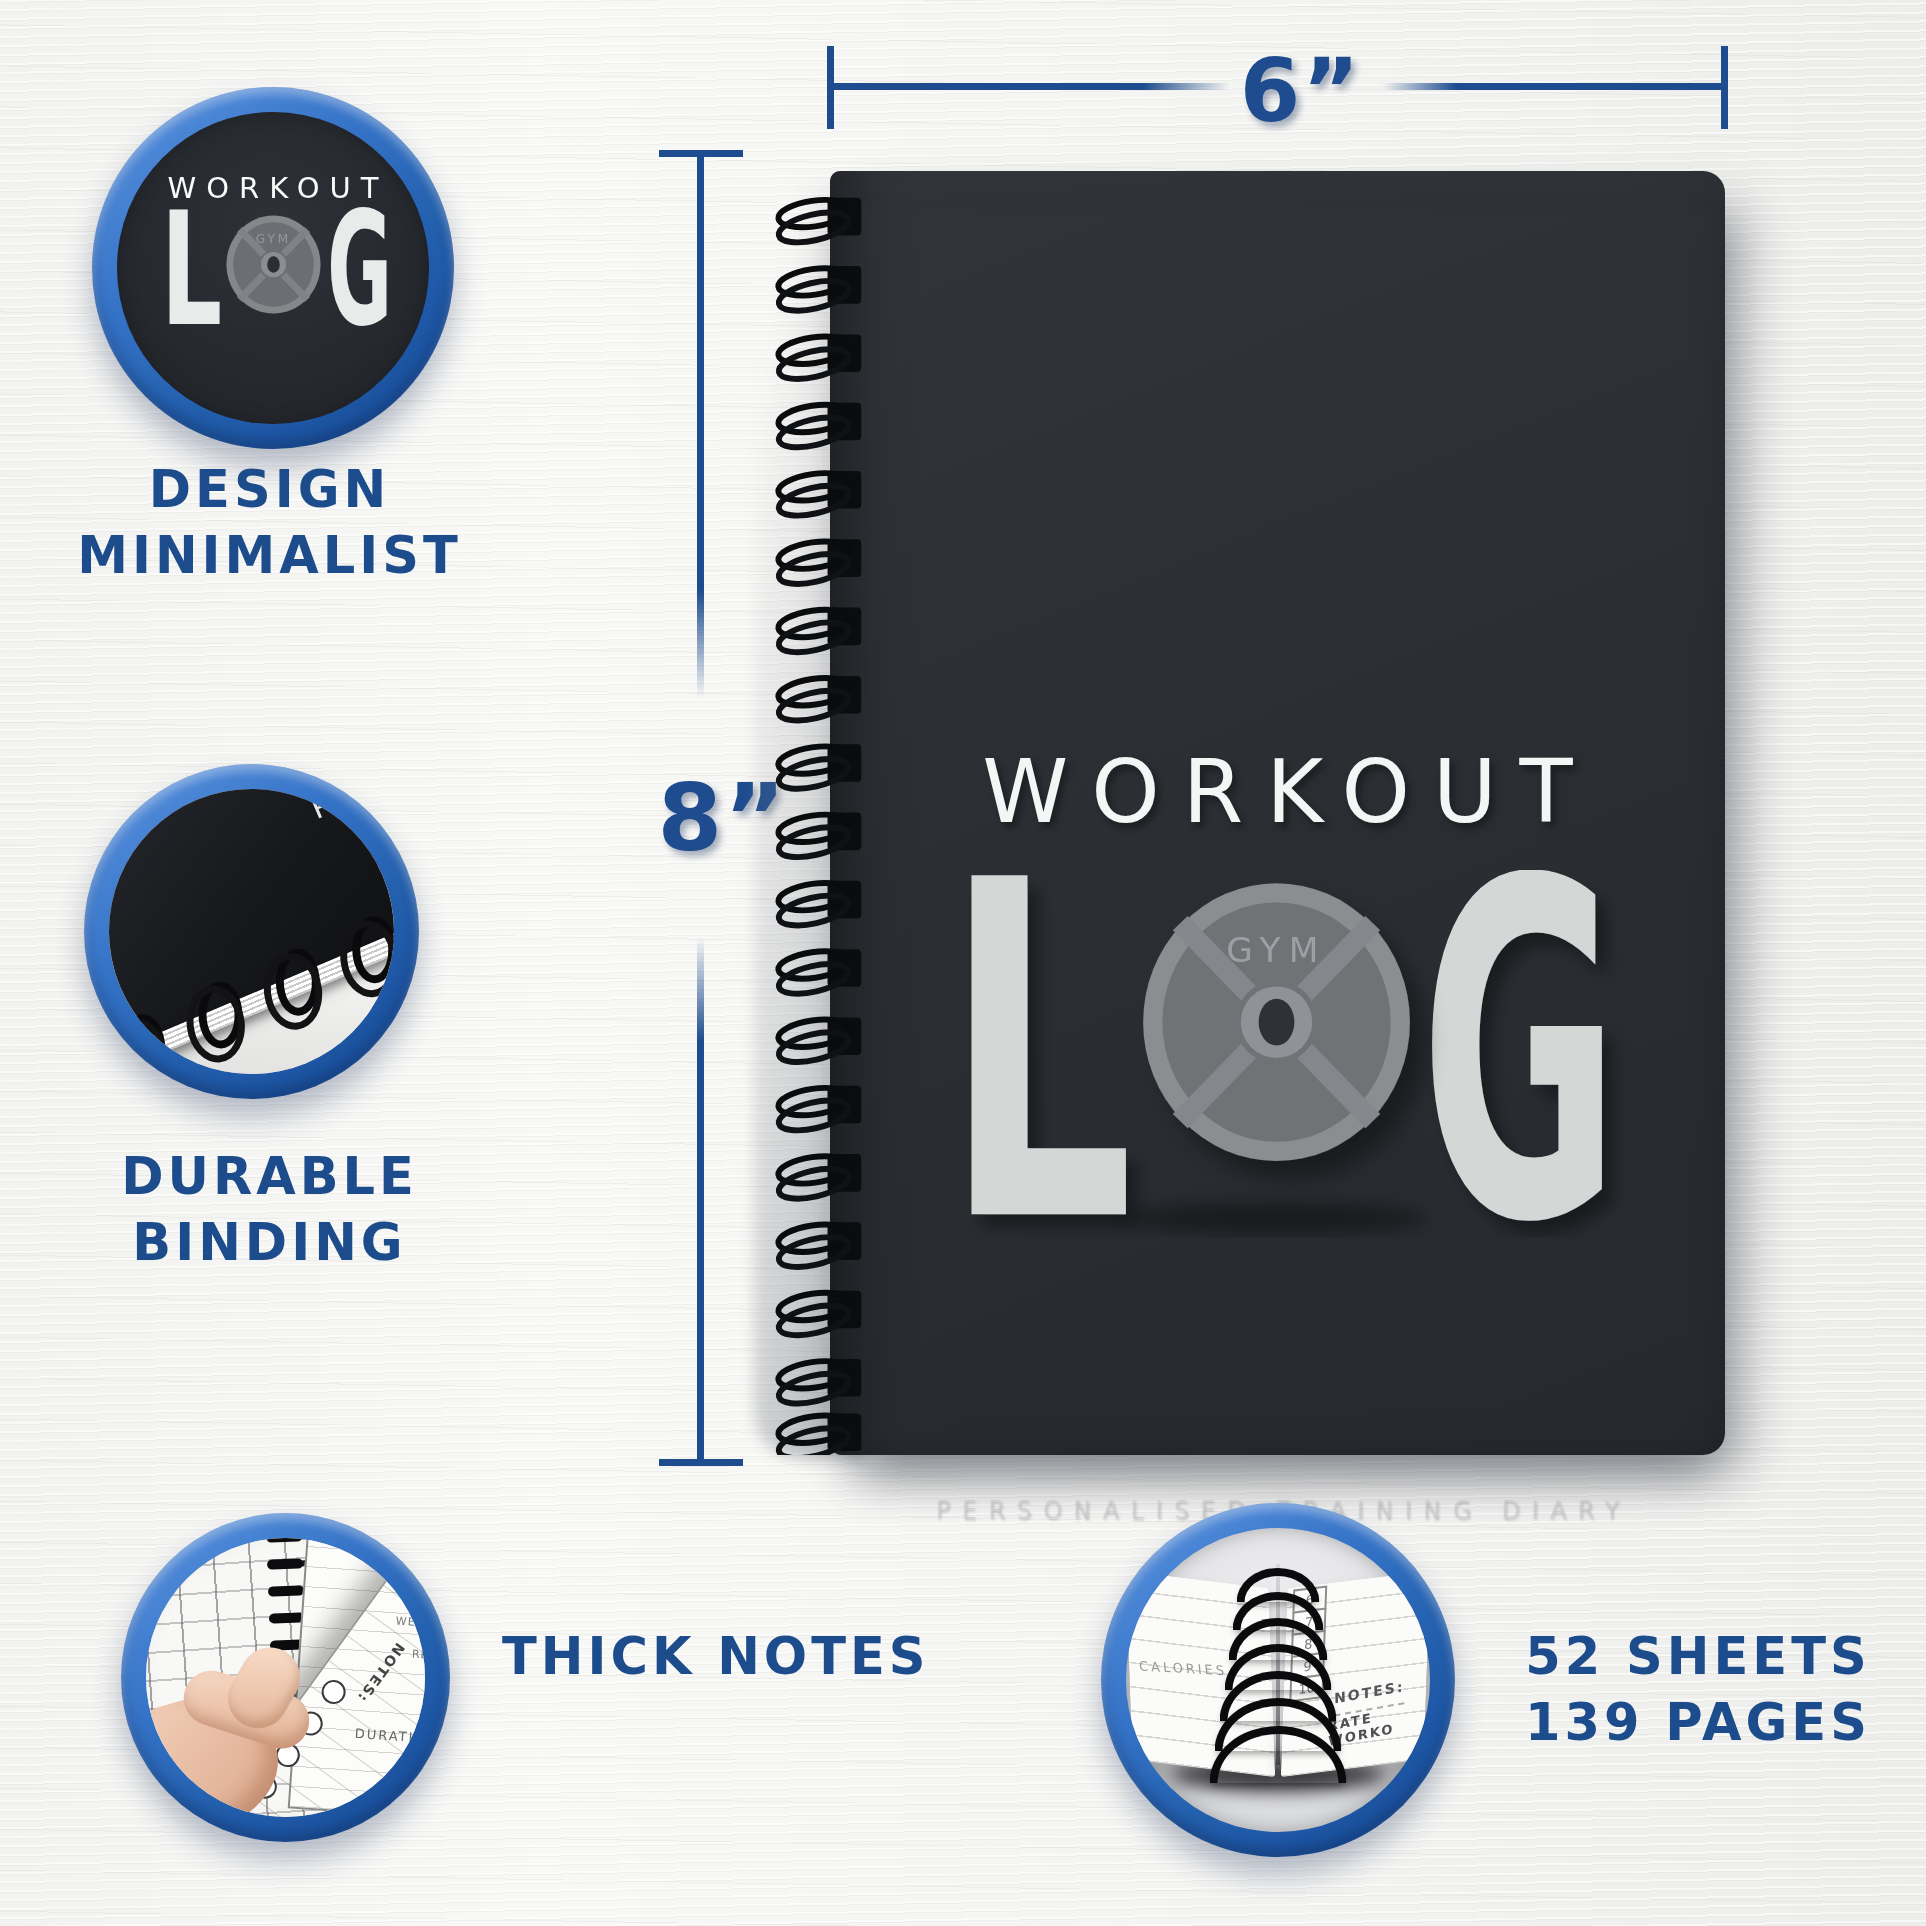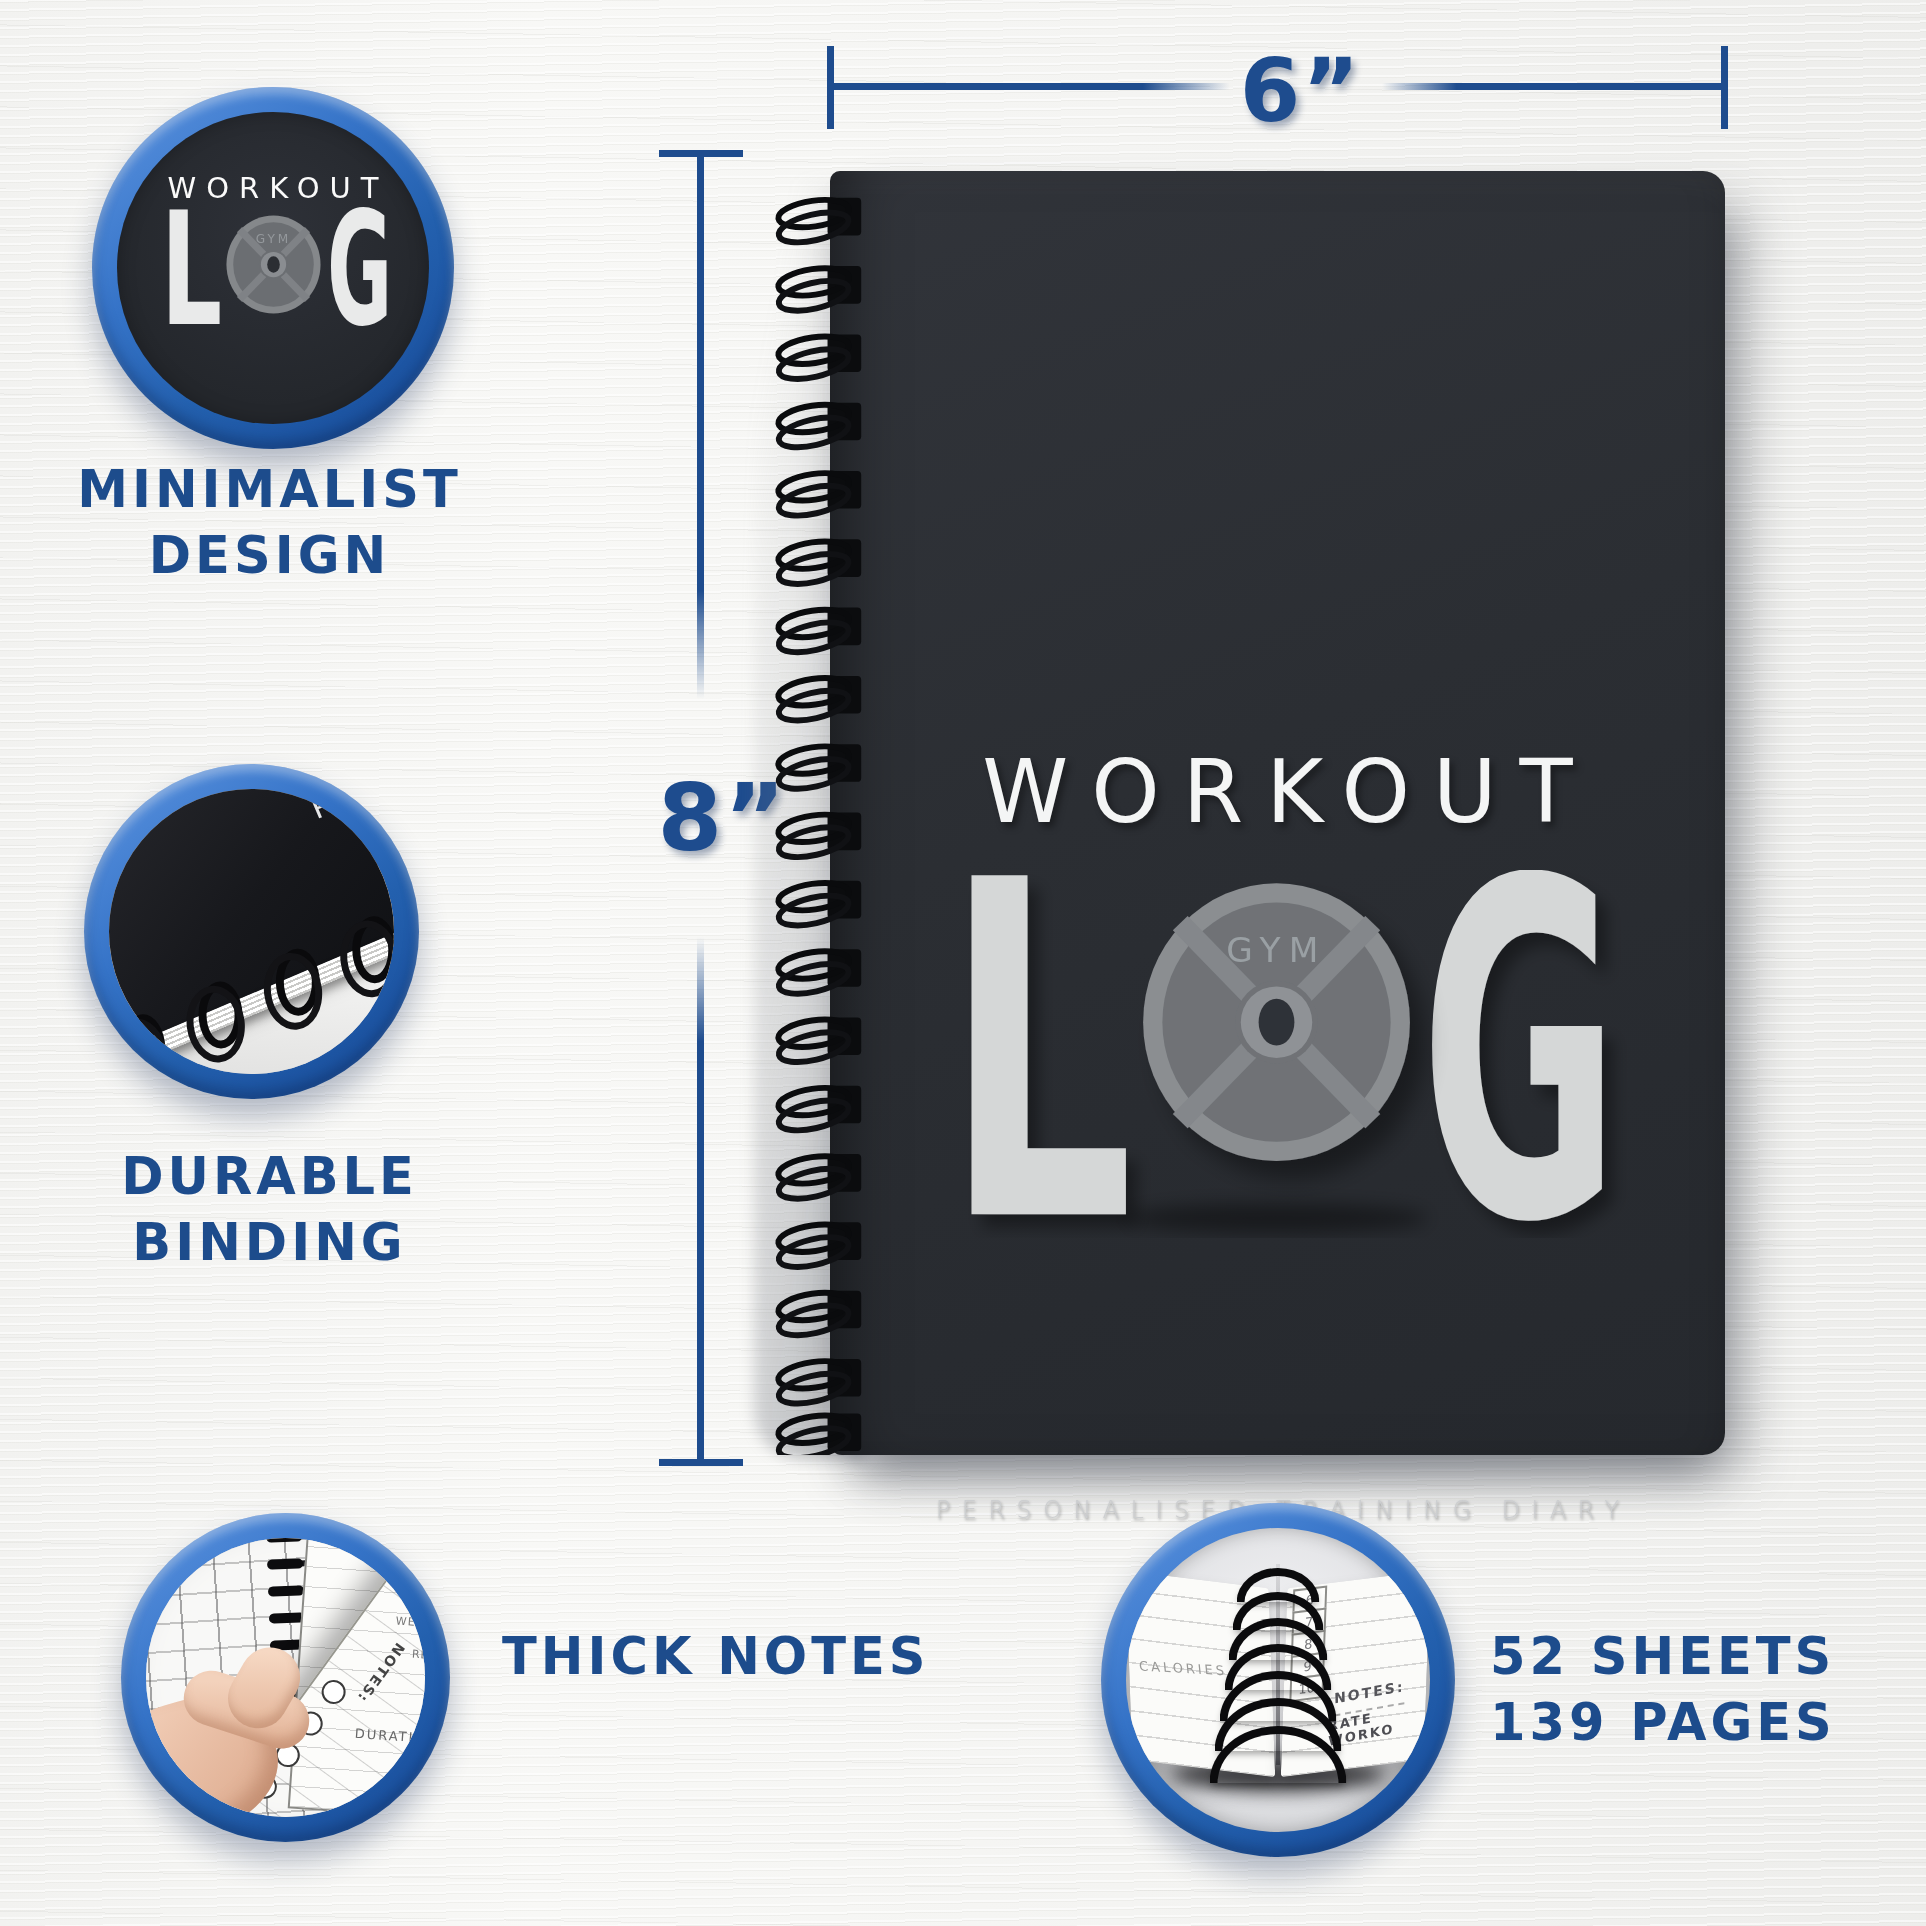--- a/index.html
+++ b/index.html
@@ -127,21 +127,21 @@
     background:linear-gradient(180deg,rgba(60,60,66,.1),rgba(40,40,46,.6));}
   .b4-arch{position:absolute;left:50%;border:8px solid #0b0b0d;border-bottom:none;
     border-radius:52% 52% 0 0 / 104% 104% 0 0;transform:translateX(-50%);
     box-shadow:0 5px 7px -2px rgba(0,0,0,.35);}
   
   .caption{position:absolute;color:#1d4c8c;font-weight:900;font-size:51px;line-height:66px;letter-spacing:4px;}
   .caption.centered{text-align:center;}
   #cap-minimalist{left:0;top:457px;width:539px;}
   #cap-binding{left:0;top:1144px;width:539px;}
   #cap-paper{left:502px;top:1624px;width:614px;}
-  #cap-sheets{left:1490px;top:1624px;width:416px;}
+  #cap-sheets{left:1490px;top:1624px;width:416px;text-align:center;}
 </style>
 </head>
 <body>
 
 <div id="stage">
 
   <div>
     <div class="dimseg" id="dimw-cap-l"></div>
     <div class="dimseg" id="dimw-seg-l"></div>
     <div class="dim-label" id="dim-w-label">6”</div>
@@ -237,22 +237,22 @@
             <circle cx="100" cy="102" r="30" fill="#6b6e72"></circle>
             <circle cx="100" cy="102" r="26" fill="#8a8d91"></circle>
             <ellipse cx="100" cy="102" rx="13" ry="17" fill="#2b2e33"></ellipse>
             <text x="100" y="58" text-anchor="middle" font-size="25" fill="#94989c" style="letter-spacing:6px">GYM</text>
           </g>
         </svg>
       </div>
     </div>
   </div>
   <div class="caption centered" id="cap-minimalist">
+    <div>DESIGN</div>
     <div>MINIMALIST</div>
-    <div>DESIGN</div>
   </div>
 
   <div class="badge" id="badge-binding">
     <div class="badge-inner">
       <div class="b2-paper"></div>
       <div class="b2-book">
         <div class="b2-pages"></div>
         <span class="b2-per">PER</span>
         <i class="b2-loop" style="left:4%"></i>
         <i class="b2-loop" style="left:23%"></i>

